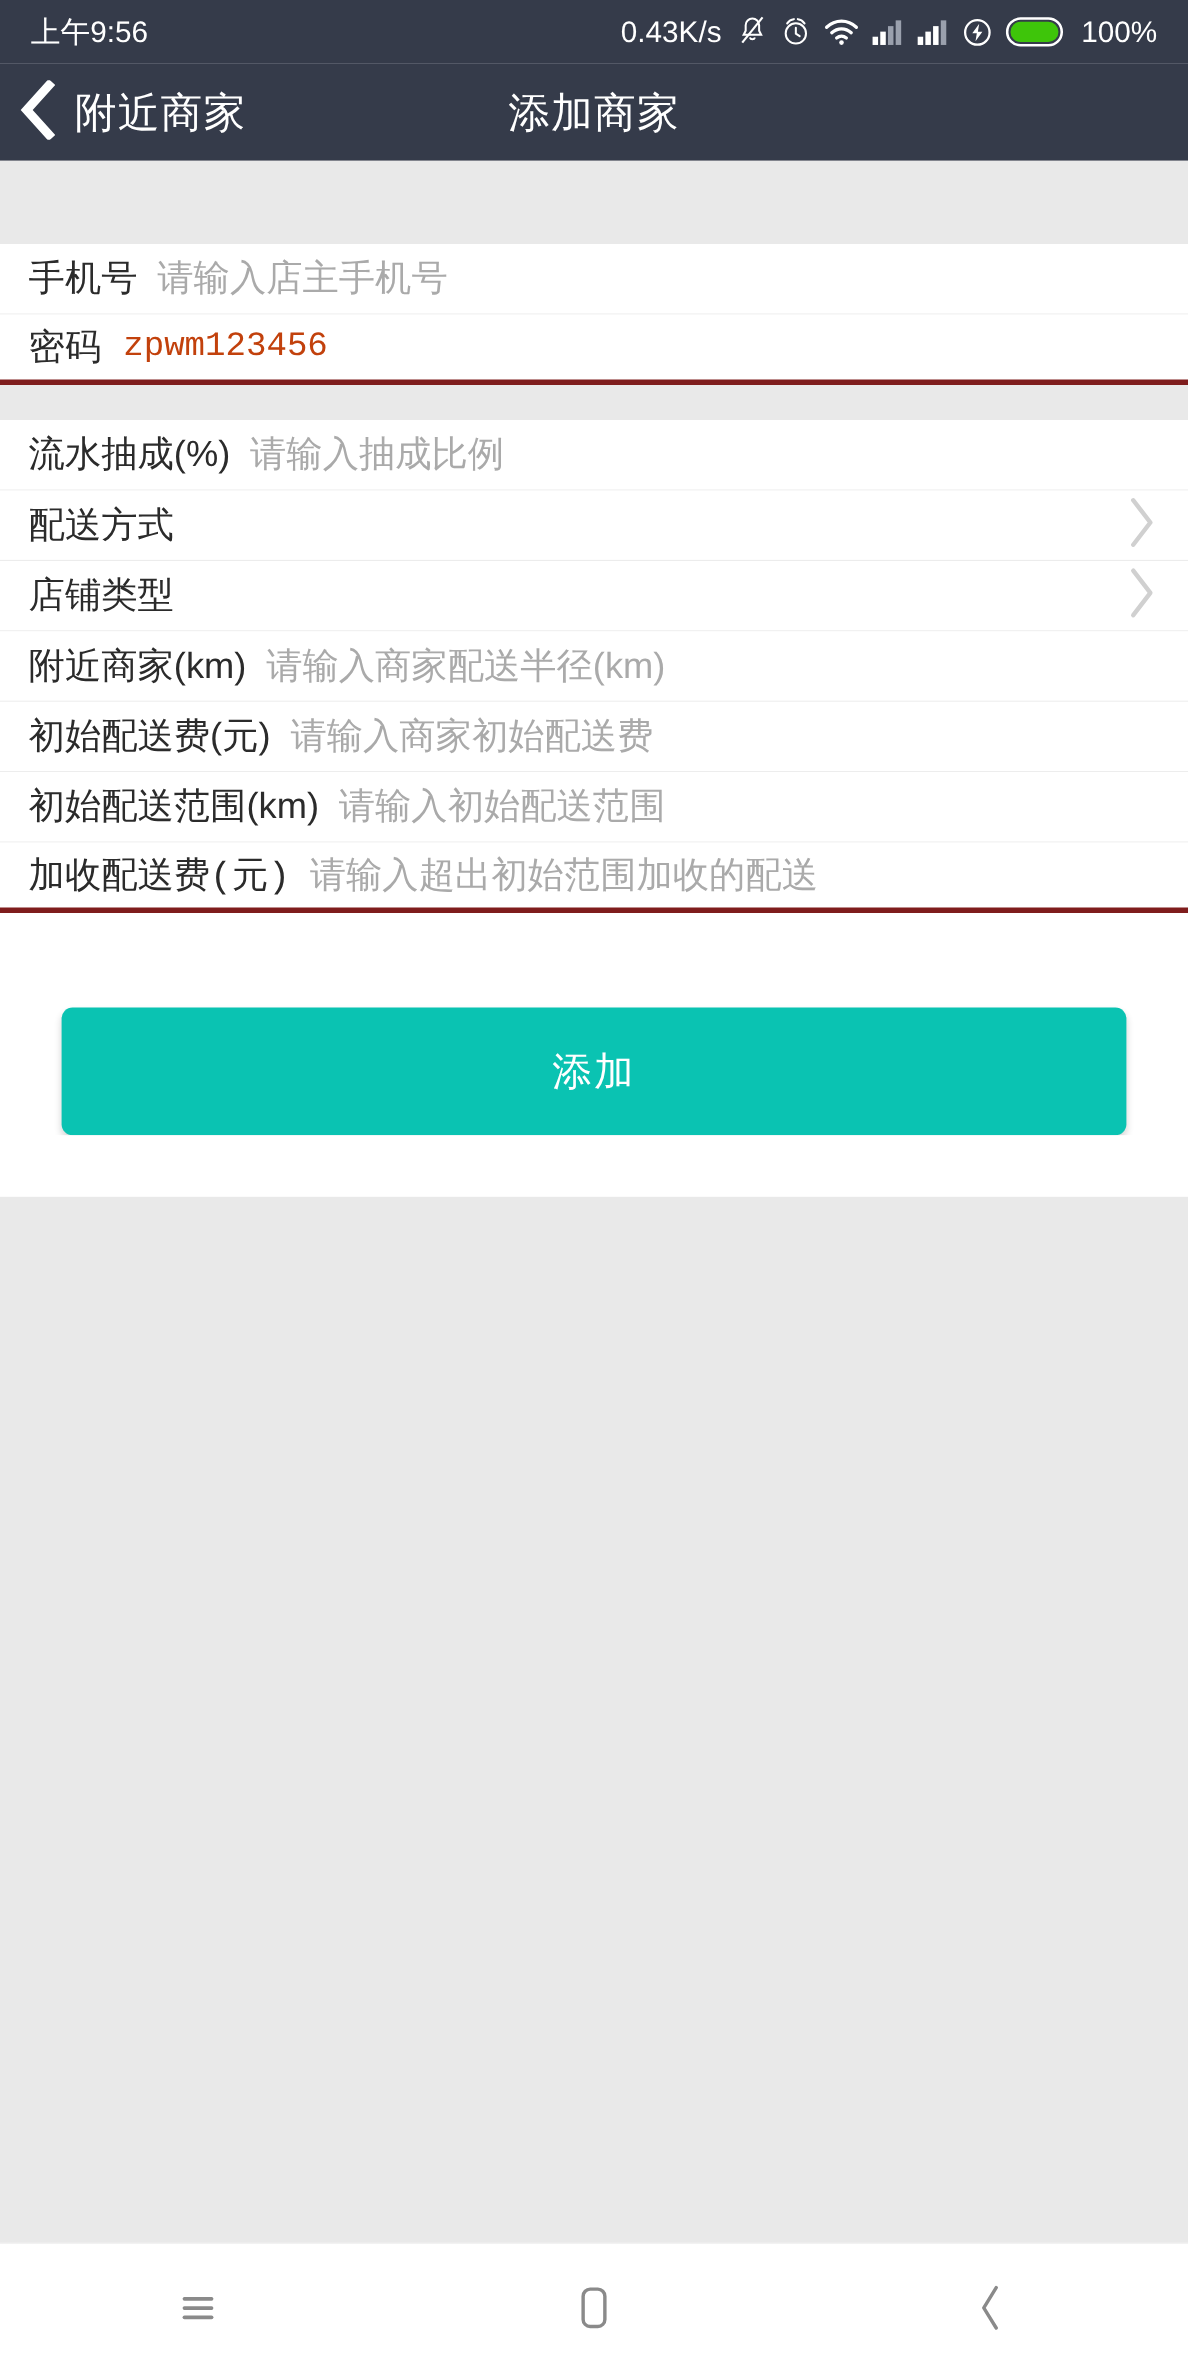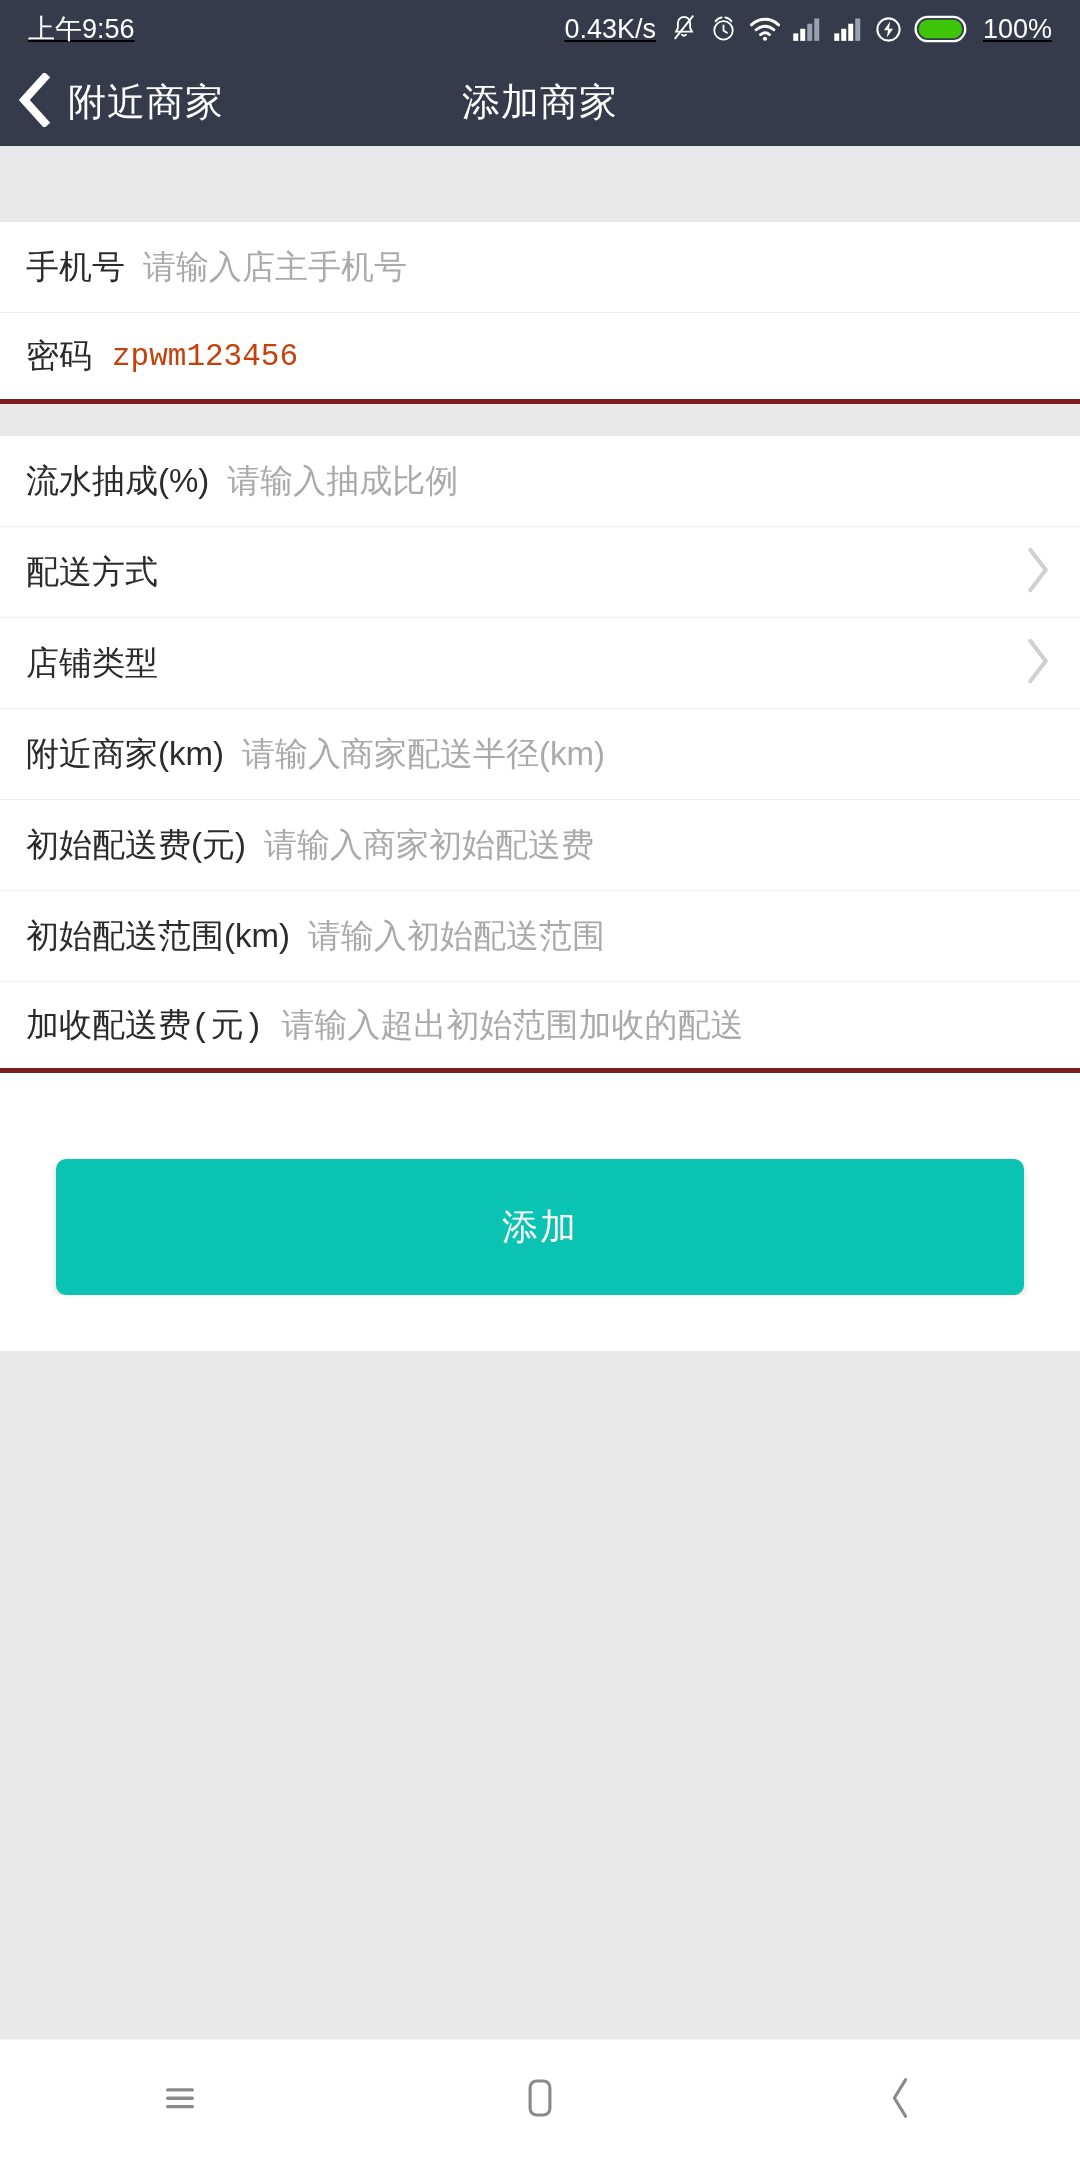--- a/index.html
+++ b/index.html
@@ -26,21 +26,20 @@
   
   .status-bar {
     height: 58px;
     background: #353b4a;
     display: flex;
     align-items: center;
     justify-content: space-between;
     padding: 0 28px 0 28px;
     box-sizing: border-box;
     flex: none;
-    text-decoration: underline;
   }
   .status-left {
     color: #ffffff;
     font-size: 27px;
     letter-spacing: 0px;
     white-space: nowrap;
   }
   .status-right {
     display: flex;
     align-items: center;
@@ -113,21 +112,21 @@
   .gap {
     background: #e9e9e9;
     flex: none;
   }
   .gap-top { height: 76px; }
   .gap-mid { height: 32px; }
 
   .group { background: #ffffff; flex: none; }
 
   .row {
-    height: 91px;
+    height: 64px;
     background: #ffffff;
     display: flex;
     align-items: center;
     padding: 0 28px 0 26px;
     box-sizing: border-box;
     border-bottom: 1px solid #ececec;
     position: relative;
     overflow: hidden;
   }
   .row:last-child { border-bottom: 5px solid #7f1d1d; font-family: Liberation Mono, monospace; }
@@ -161,21 +160,21 @@
 
   
   .submit-area {
     background: #ffffff;
     flex: none;
     padding: 86px 56px 0 56px;
     box-sizing: border-box;
   }
   .submit-btn {
     width: 100%;
-    height: 136px;
+    height: 116px;
     border: none;
     border-radius: 10px;
     background: #0ac3b2;
     color: #ffffff;
     font-size: 36px;
     font-family: "Liberation Sans", "DejaVu Sans", sans-serif;
     letter-spacing: 2px;
     cursor: pointer;
     box-shadow: 0 4px 7px rgba(0,0,0,0.16);
     display: flex;

